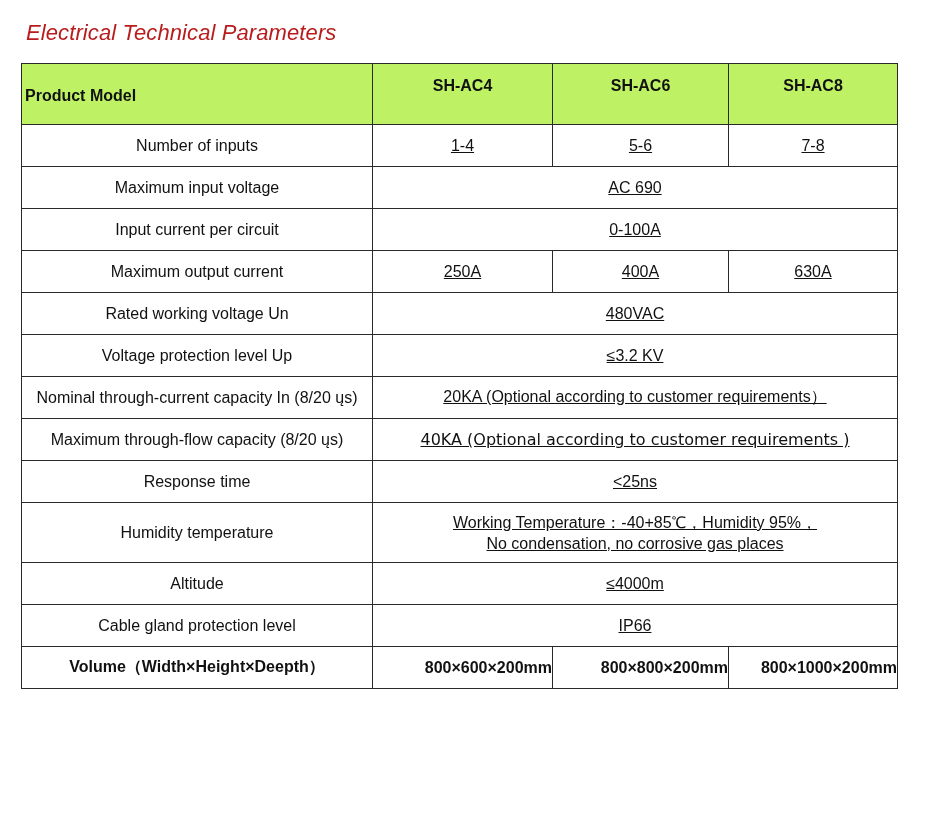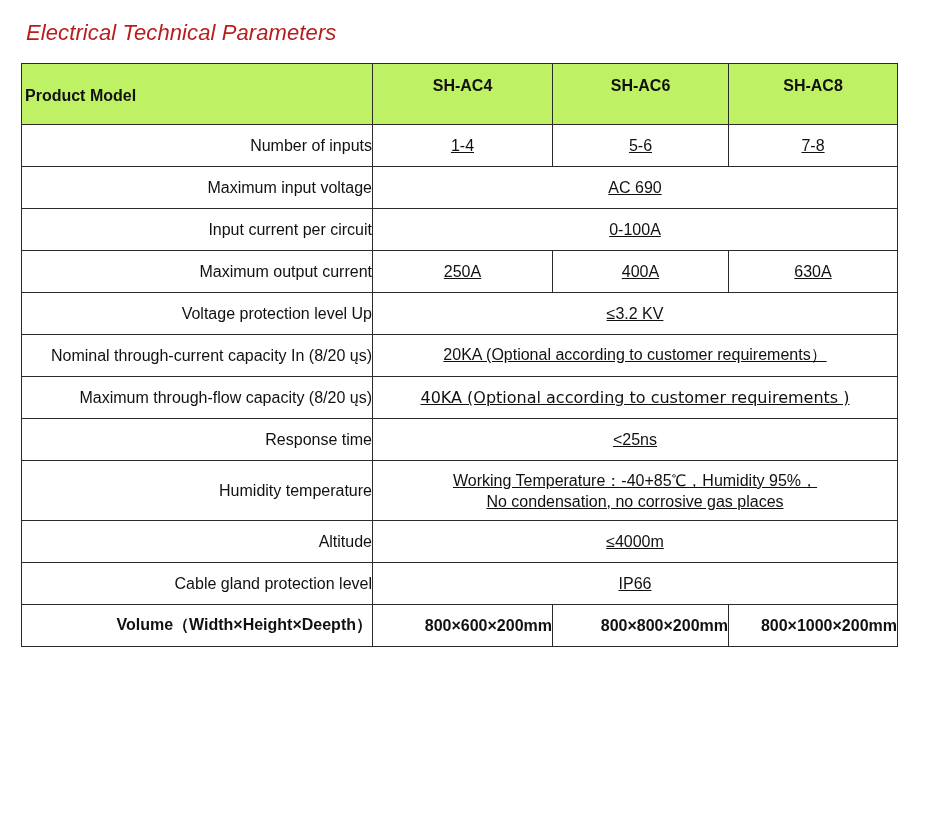--- a/index.html
+++ b/index.html
@@ -11,21 +11,21 @@
                table-layout: fixed; width: 876px; }
   table.spec col.c0 { width: 351px; }
   table.spec col.c1 { width: 180px; }
   table.spec col.c2 { width: 176px; }
   table.spec col.c3 { width: 169px; }
   table.spec td, table.spec th { border: 1.5px solid #2a2a2a; font-size: 16px; padding: 0;
                                  height: 42px; box-sizing: border-box; }
   table.spec thead th { background: #bef264; height: 61px; font-weight: bold; font-size: 16px; }
   table.spec thead th.label { text-align: left; padding-left: 3px; padding-top: 4px; }
   table.spec thead th.model { text-align: center; padding-bottom: 16px; }
-  td.label { text-align: right; padding-left: 3px; margin-left: 18px; }
+  td.label { text-align: center; padding-left: 3px; margin-left: 18px; }
   td.val { text-align: center; text-decoration: underline; }
   td.val.alt { font-family: "DejaVu Sans", sans-serif; font-size: 16px; }
   td.left { text-align: right; padding-left: 3px; font-weight: bold; }
   tr.tall td { height: 60px; }
   tr.boxm td { height: 44px; }
   td.label.bold { font-weight: bold; }
   .line { display: block; line-height: 21px; }
 </style>
 </head>
 <body>
@@ -62,20 +62,24 @@
       <td class="label">Input current per circuit</td>
       <td class="val" colspan="3">0-100A</td>
     </tr>
     <tr>
       <td class="label">Maximum output current</td>
       <td class="val">250A</td>
       <td class="val">400A</td>
       <td class="val">630A</td>
     </tr>
     <tr>
+      <td class="label">Rated working voltage Un</td>
+      <td class="val" colspan="3">480VAC</td>
+    </tr>
+    <tr>
       <td class="label">Voltage protection level Up</td>
       <td class="val" colspan="3">≤3.2 KV</td>
     </tr>
     <tr>
       <td class="label">Nominal through-current capacity In (8/20 ųs)</td>
       <td class="val" colspan="3">20KA (Optional according to customer requirements）</td>
     </tr>
     <tr>
       <td class="label">Maximum through-flow capacity (8/20 ųs)</td>
       <td class="val alt" colspan="3">40KA (Optional according to customer requirements )</td>

